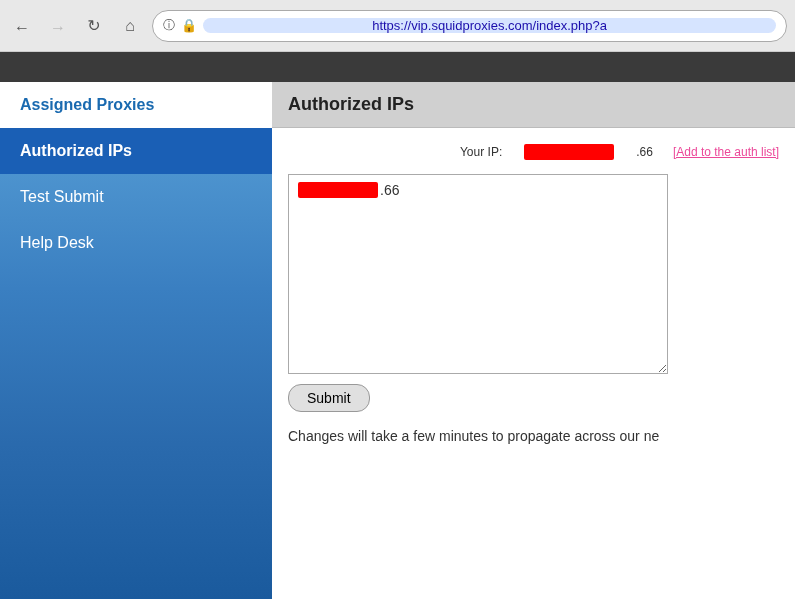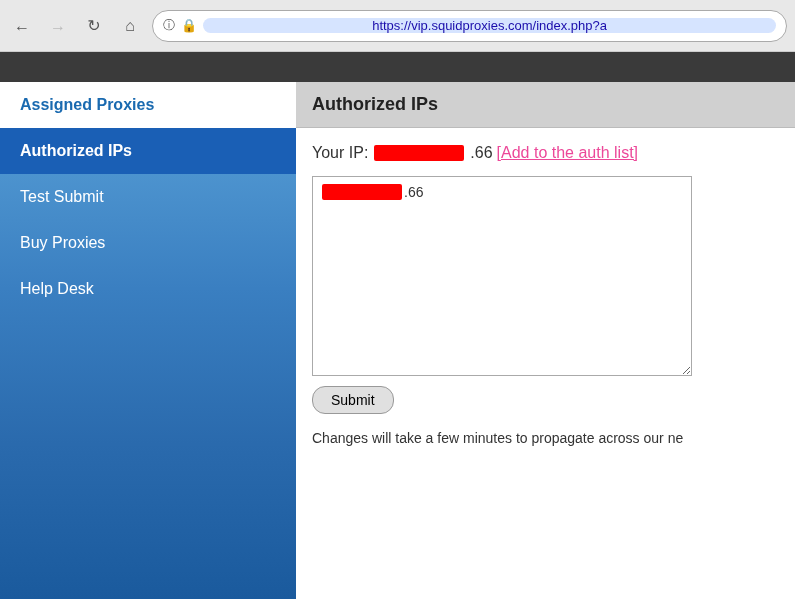--- a/index.html
+++ b/index.html
@@ -54,21 +54,21 @@
     }
 
     
     .page-layout {
       display: flex;
       height: calc(599px - 52px - 30px);
     }
 
     
     .sidebar {
-      width: 296px;
+      width: 272px;
       background: linear-gradient(to bottom, #5ba3d9, #3a7fc1 40%, #2a6aad 70%, #1a5a9d);
       flex-shrink: 0;
       padding-top: 0;
     }
     .sidebar-item {
       display: block;
       padding: 14px 20px;
       color: #fff;
       text-decoration: none;
       font-size: 16px;
@@ -99,25 +99,26 @@
       font-size: 18px;
       font-weight: bold;
       color: #222;
       border-bottom: 1px solid #bbb;
     }
     .content-body {
       padding: 16px;
     }
     .your-ip-line {
       margin-bottom: 14px;
-      font-size: 16px;
+      font-size: 12px;
       color: #333;
       display: flex;
       align-items: center;
-      gap: 4px;
+      gap: 20px;
+      justify-content: flex-end;
     }
     .ip-redacted {
       display: inline-block;
       background: red;
       width: 90px;
       height: 16px;
       border-radius: 2px;
       vertical-align: middle;
       margin: 0 2px;
     }
@@ -191,21 +192,20 @@
 </div>
 
 <div class="dark-toolbar"></div>
 
 <div class="page-layout">
 
   <nav class="sidebar">
     <a class="sidebar-item assigned-proxies">Assigned Proxies</a>
     <a class="sidebar-item authorized-ips">Authorized IPs</a>
     <a class="sidebar-item">Test Submit</a>
-    <a class="sidebar-item">Buy Proxies</a>
     <a class="sidebar-item">Help Desk</a>
   </nav>
 
   <main class="main-content">
     <div class="content-header">Authorized IPs</div>
     <div class="content-body">
 
       
       <div class="your-ip-line">
         <span>Your IP:</span>

